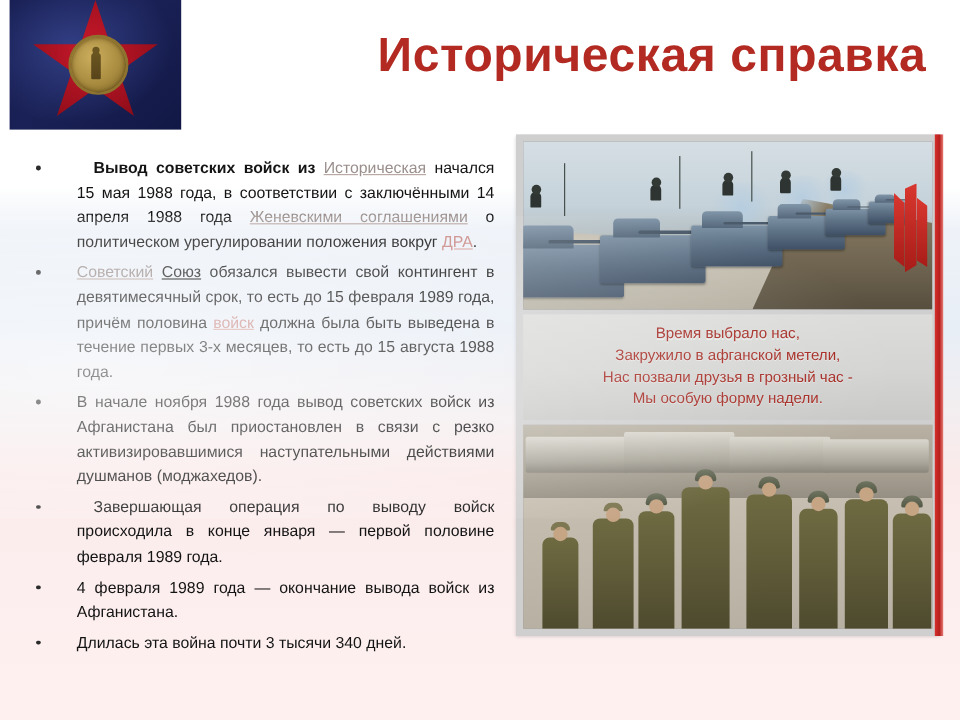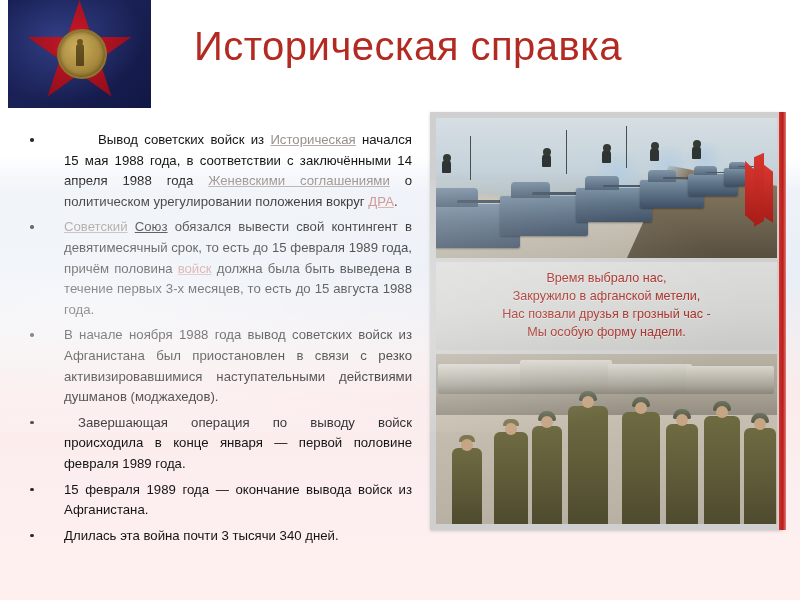--- a/index.html
+++ b/index.html
@@ -83,26 +83,26 @@
     content: "";
     position: absolute;
     left: 50%; top: -5px; margin-left: -3px;
     width: 6px; height: 6px; border-radius: 50%;
     background: #6b5520;
   }
 
   
   .title {
     position: absolute;
-    left: 194px;
+    left: 212px;
     top: 24px;
     width: 560px;
-    text-align: left;
+    text-align: right;
     font-size: 40px;
-    font-weight: 400;
+    font-weight: 700;
     color: #b32a22;
     letter-spacing: 0.5px;
     line-height: 1.1;
     white-space: nowrap;
   }
 
   
   .body-col {
     position: absolute;
     left: 22px;
@@ -127,21 +127,21 @@
   ul.bullets > li::before {
     content: "";
     position: absolute;
     left: 8px;
     top: 8px;
     width: 3.5px;
     height: 3.5px;
     background: #2b2b2b;
     border-radius: 50%;
   }
-  .b { font-weight: normal; margin-left: 20px; }
+  .b { font-weight: bold; }
   .lead { display: inline-block; width: 14px; }
   a.lnk {
     text-decoration: underline;
     cursor: pointer;
   }
   a.lnk.gray  { color: #9a8f8c; text-decoration-color: #b9a9a4; }
   a.lnk.pink  { color: #c98a86; text-decoration-color: #d9a7a2; }
   a.lnk.dark  { color: #1a1a1a; text-decoration-color: #1a1a1a; }
 
   
@@ -319,21 +319,21 @@
   <div class="body-col">
     <ul class="bullets">
       <li><span class="lead"></span><span class="b">Вывод советских войск из </span><a class="lnk gray">Историческая</a> начался 15 мая 1988 года, в соответствии с заключёнными 14 апреля 1988 года <a class="lnk gray">Женевскими соглашениями</a> о политическом урегулировании положения вокруг <a class="lnk pink">ДРА</a>.</li>
 
       <li><a class="lnk gray">Советский</a> <a class="lnk dark">Союз</a> обязался вывести свой контингент в девятимесячный срок, то есть до 15 февраля 1989 года, причём половина <a class="lnk pink">войск</a> должна была быть выведена в течение первых 3-х месяцев, то есть до 15 августа 1988 года.</li>
 
       <li><span>В начале ноября 1988 года вывод советских войск из Афганистана был приостановлен в связи с резко активизировавшимися наступательными действиями душманов (моджахедов).</span></li>
 
       <li><span class="lead"></span><span>Завершающая операция по выводу войск происходила в конце января — первой половине февраля 1989 года.</span></li>
 
-      <li><span>15 февраля 1989 года — окончание вывода войск из Афганистана.</span></li>
+      <li><span>4 февраля 1989 года — окончание вывода войск из Афганистана.</span></li>
 
       <li><span>Длилась эта война почти 3 тысячи 340 дней.</span></li>
     </ul>
   </div>
 
   <div class="media-panel">
 
     <div class="photo photo-tanks">
       <div class="tanks-sky"></div>
       <div class="tanks-road"></div>

